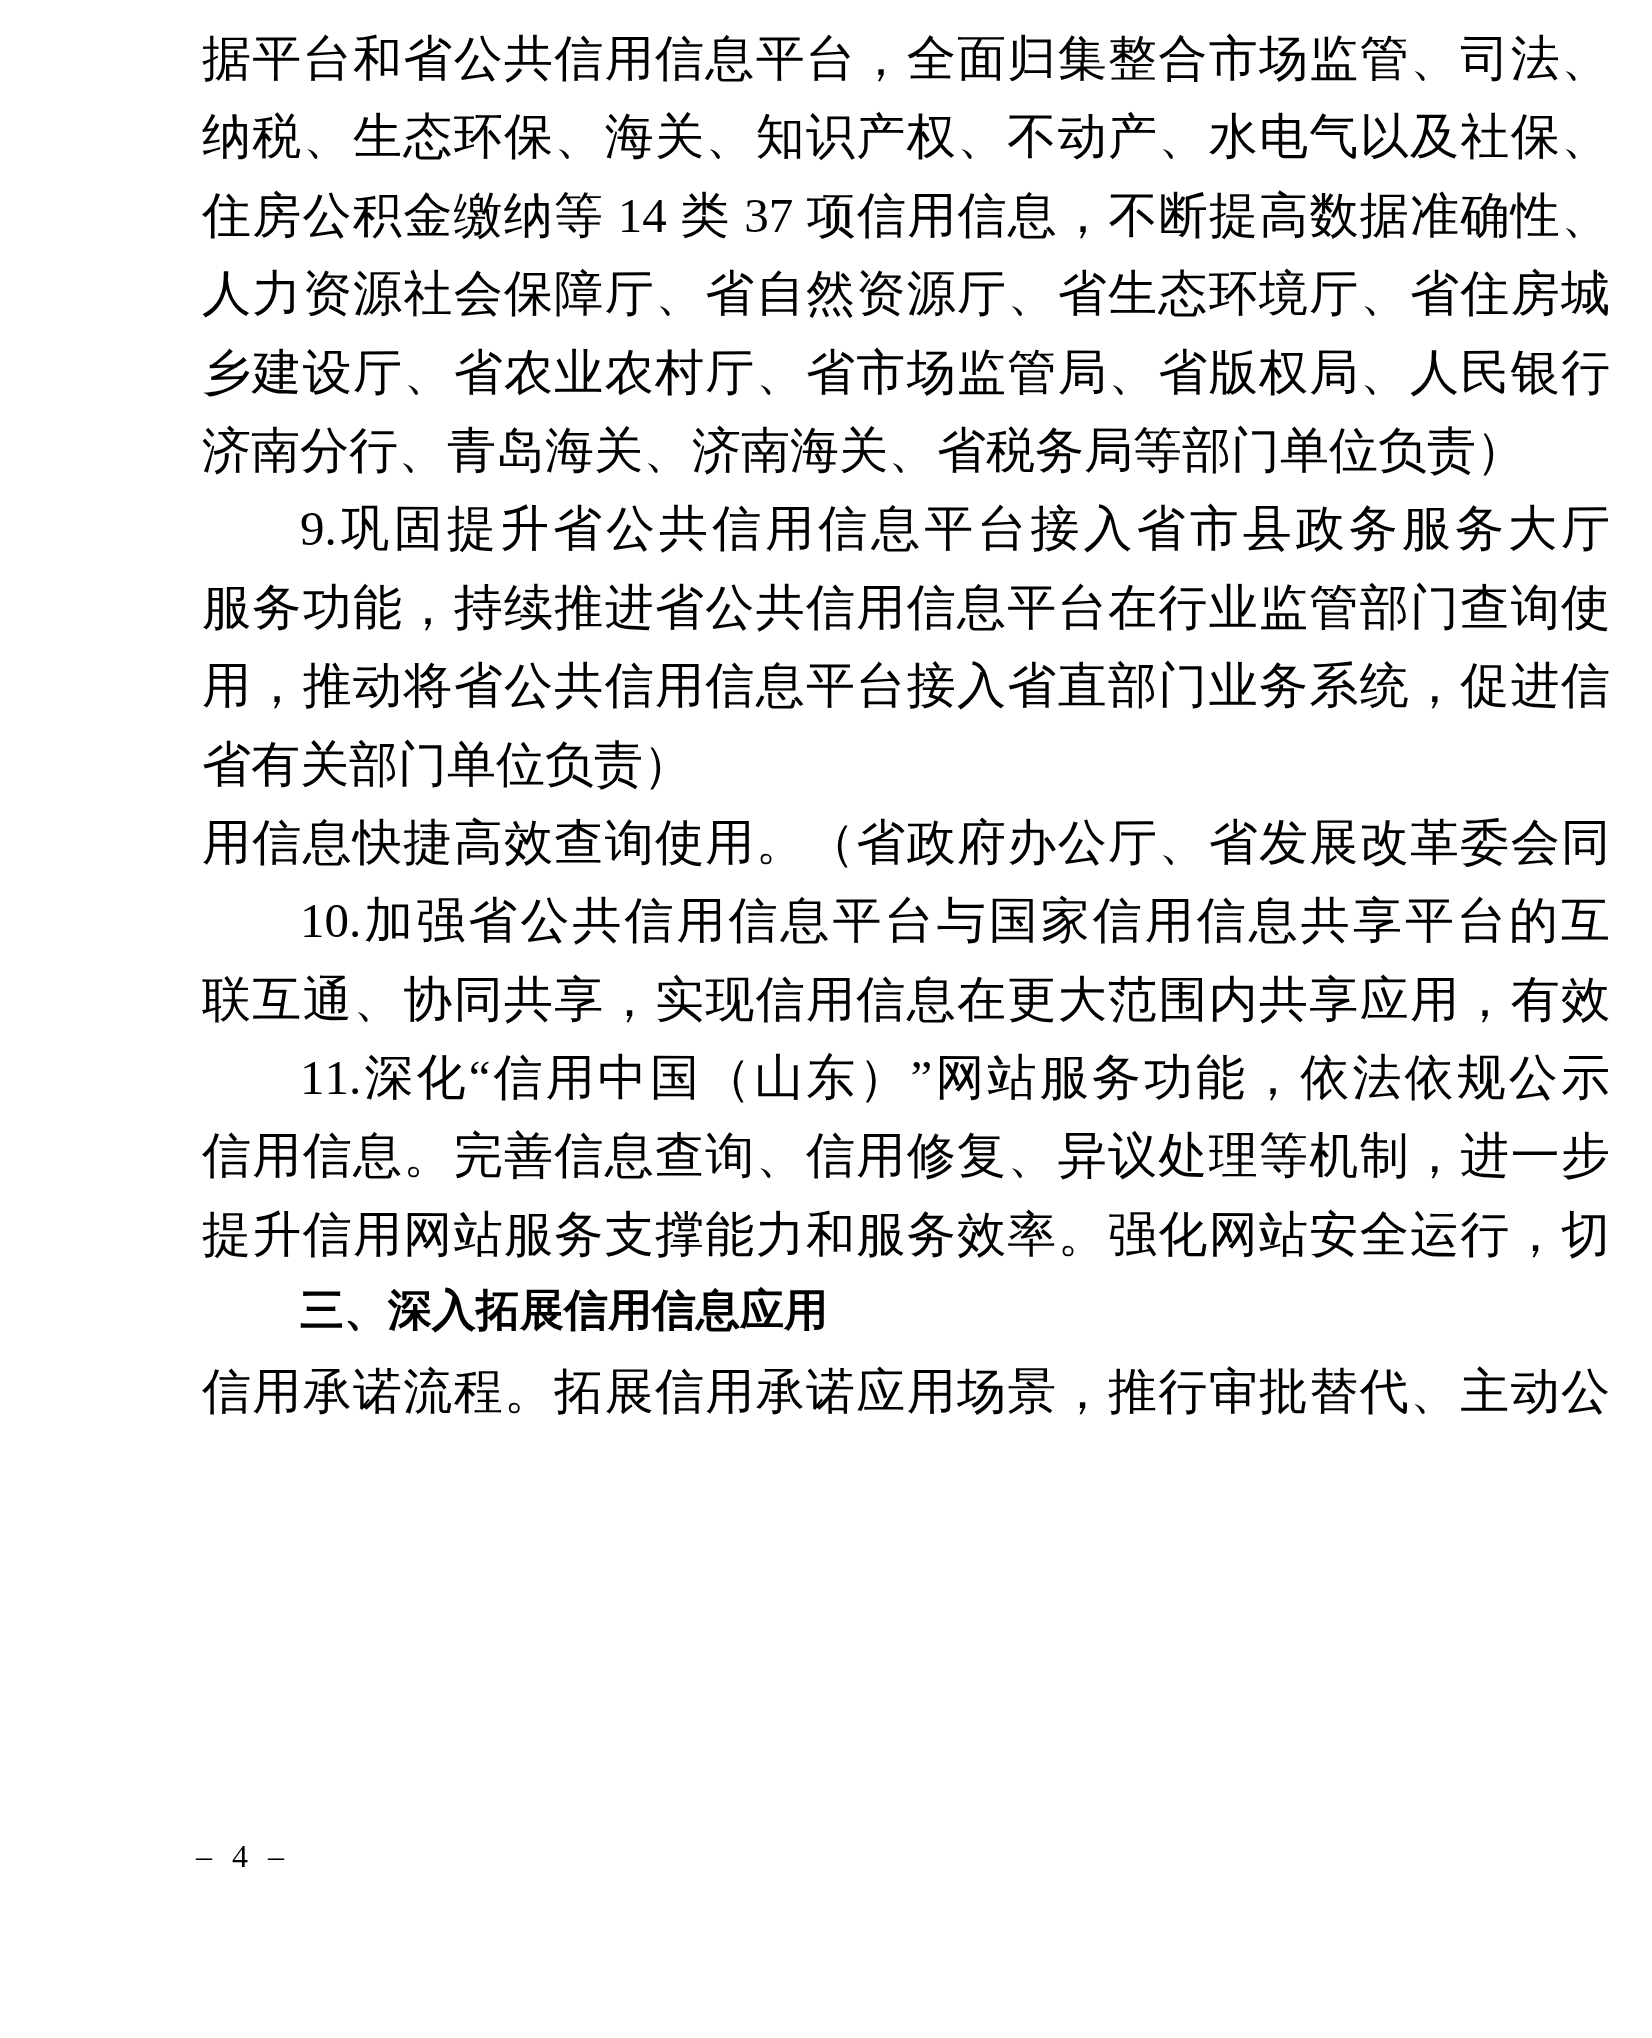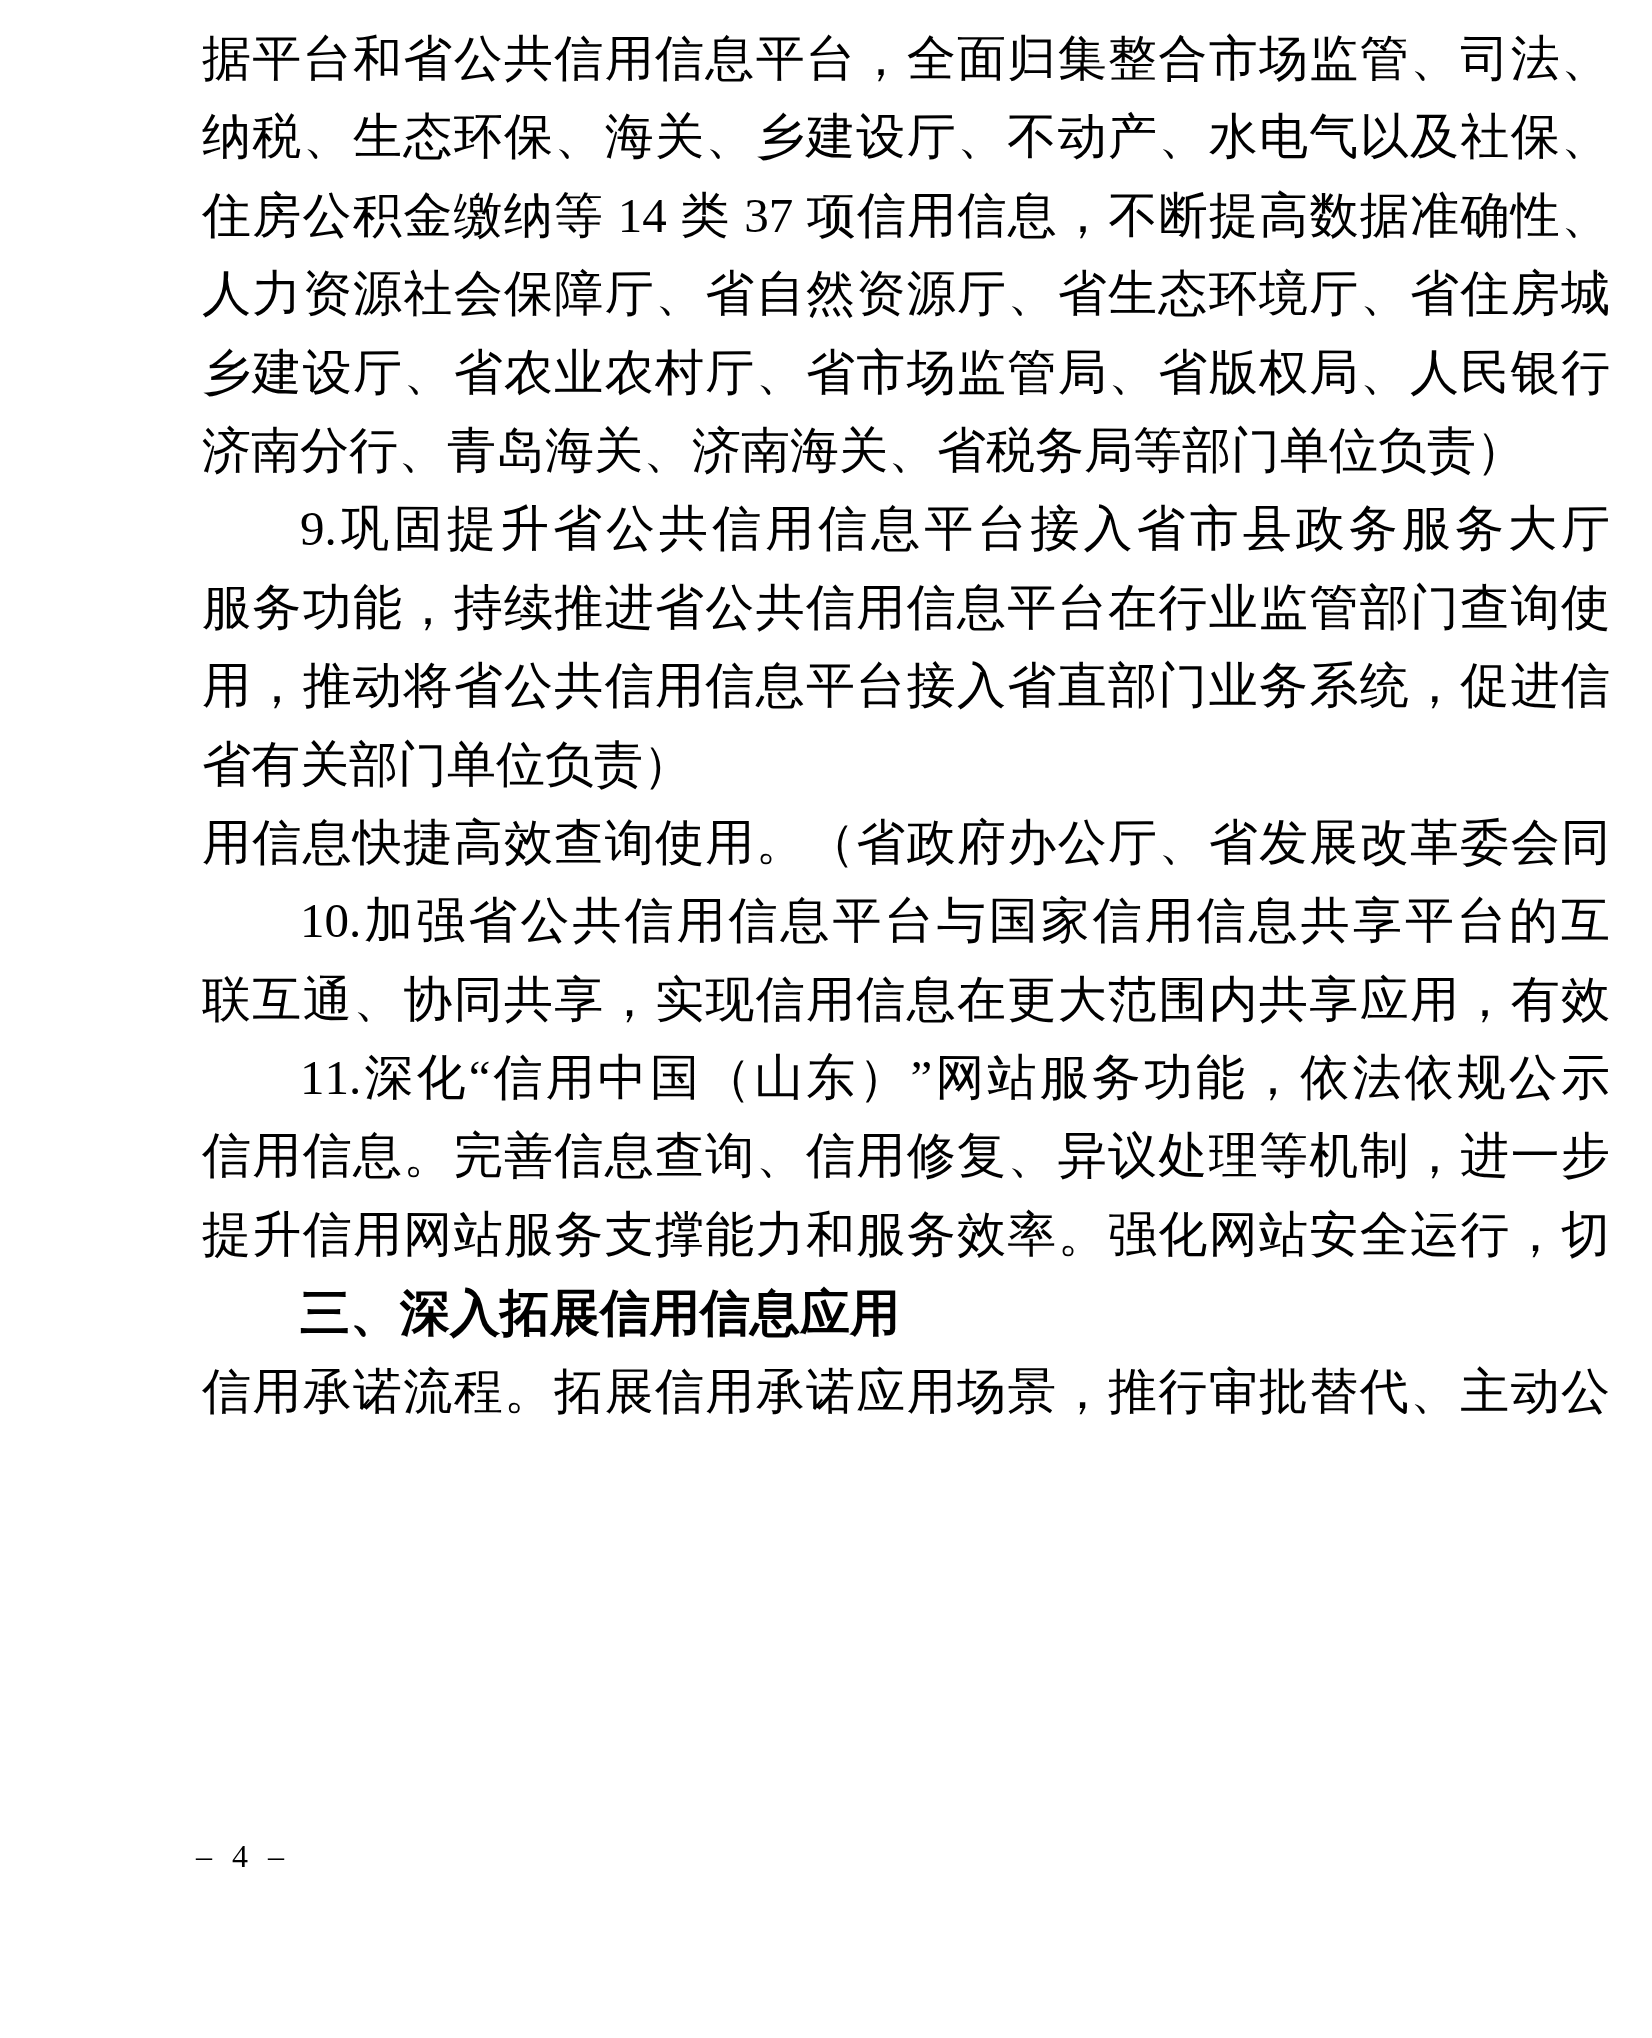--- a/index.html
+++ b/index.html
@@ -41,44 +41,44 @@
     font-kerning: none;
   }
   .ln.short {
     text-align: center;
     text-align-last: left;
   }
   .ln.ind {
     text-indent: 98px;
   }
   .ln.head {
-    font-family: Liberation Sans, sans-serif;
+    font-family: Liberation Mono, monospace;
     font-weight: bold;
-    font-size: 50px;
+    font-size: 44px;
   }
   .page-number {
     position: absolute;
     left: 196px;
     top: 1820px;
     height: 40px;
     line-height: 40px;
     font-family: "Liberation Serif", "DejaVu Serif", serif;
     font-size: 32px;
     letter-spacing: 6px;
     color: #000000;
   }
 </style>
 </head>
 <body>
 
 <div class="page">
 
   <div class="text-block">
     <div class="ln">据平台和省公共信用信息平台，全面归集整合市场监管、司法、</div>
-    <div class="ln">纳税、生态环保、海关、乡建设厅、不动产、水电气以及社保、</div>
+    <div class="ln">纳税、生态环保、海关、知识产权、不动产、水电气以及社保、</div>
     <div class="ln">住房公积金缴纳等 14 类 37 项信用信息，不断提高数据准确性、</div>
     <div class="ln">人力资源社会保障厅、省自然资源厅、省生态环境厅、省住房城</div>
     <div class="ln">乡建设厅、省农业农村厅、省市场监管局、省版权局、人民银行</div>
     <div class="ln short">济南分行、青岛海关、济南海关、省税务局等部门单位负责）</div>
     <div class="ln ind">9.巩固提升省公共信用信息平台接入省市县政务服务大厅</div>
     <div class="ln">服务功能，持续推进省公共信用信息平台在行业监管部门查询使</div>
     <div class="ln">用，推动将省公共信用信息平台接入省直部门业务系统，促进信</div>
     <div class="ln short">省有关部门单位负责）</div>
     <div class="ln">用信息快捷高效查询使用。（省政府办公厅、省发展改革委会同</div>
     <div class="ln ind">10.加强省公共信用信息平台与国家信用信息共享平台的互</div>

